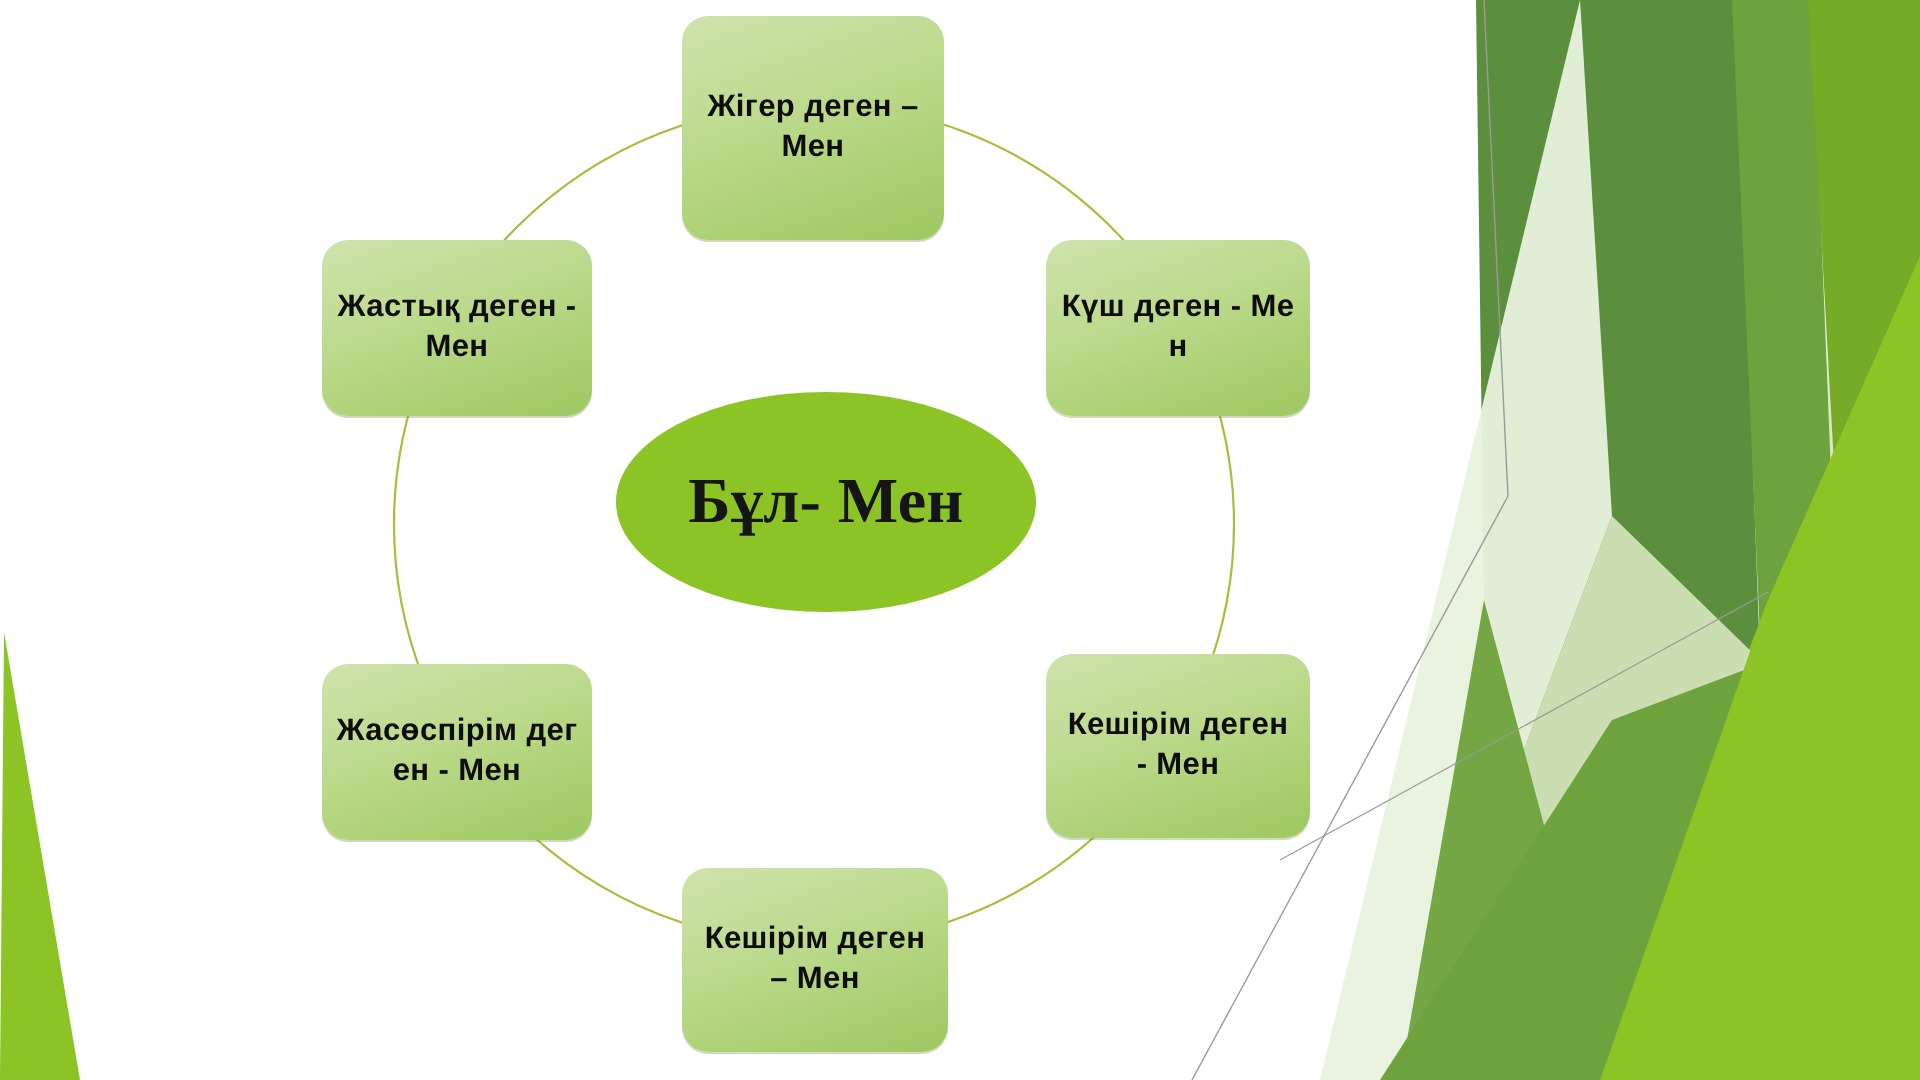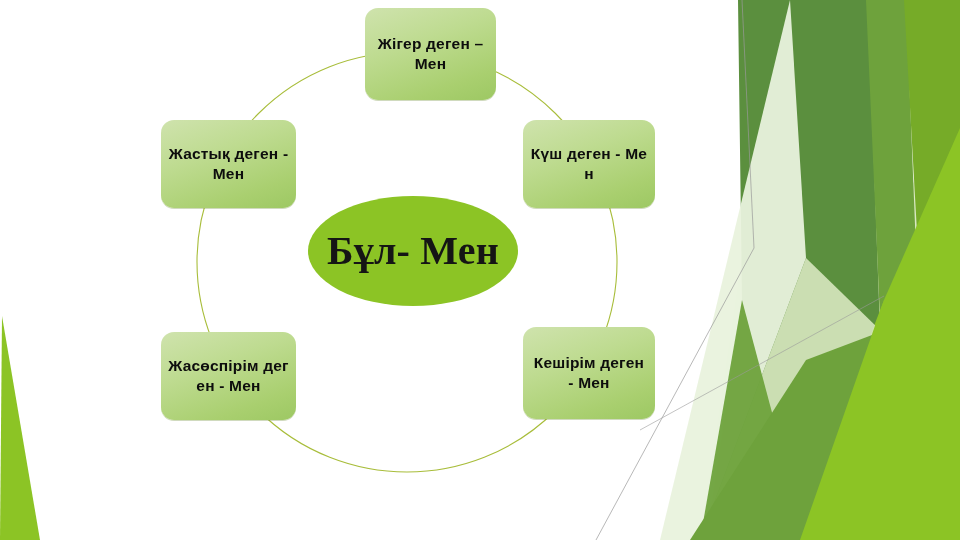--- a/index.html
+++ b/index.html
@@ -51,21 +51,21 @@
     height: 110px;
     border-radius: 50%;
     background: #8cc425;
     display: flex;
     align-items: center;
     justify-content: center;
     text-align: center;
   }
   .center-node .label {
     font-family: "Liberation Serif", serif;
-    font-size: 40px;
+    font-size: 32px;
     font-weight: 700;
     color: #151515;
     letter-spacing: 0.2px;
     line-height: 1.1;
     white-space: nowrap;
   }
 
   
   .node {
     position: absolute;
@@ -84,21 +84,21 @@
     font-weight: 700;
     color: #0d0d0d;
     text-align: center;
     line-height: 1.32;
     letter-spacing: 0.2px;
     word-break: break-all;
     overflow-wrap: anywhere;
   }
 
   
-  .node-top     { left: 341px; top: 8px;   width: 131px; height: 92px; margin-left: 24px; }
+  .node-top     { left: 341px; top: 8px;   width: 131px; height: 112px; }
   .node-right-1 { left: 523px; top: 120px; width: 132px; height: 88px; }
   .node-right-2 { left: 523px; top: 327px; width: 132px; height: 92px; }
   .node-bottom  { left: 341px; top: 434px; width: 133px; height: 92px; }
   .node-left-2  { left: 161px; top: 332px; width: 135px; height: 88px; }
   .node-left-1  { left: 161px; top: 120px; width: 135px; height: 88px; }
 </style>
 </head>
 <body>
 
 <div id="slide">
@@ -139,20 +139,23 @@
   </div>
 
   <div class="node node-right-1">
     <span class="label">Күш деген - Мен</span>
   </div>
 
   <div class="node node-right-2">
     <span class="label">Кешірім деген - Мен</span>
   </div>
 
+  <div class="node node-bottom">
+    <span class="label">Кешірім деген – Мен</span>
+  </div>
 
   <div class="node node-left-1">
     <span class="label">Жастық деген - Мен</span>
   </div>
 
   <div class="node node-left-2">
     <span class="label">Жасөспірім деген - Мен</span>
   </div>
 
   <div class="center-node">

